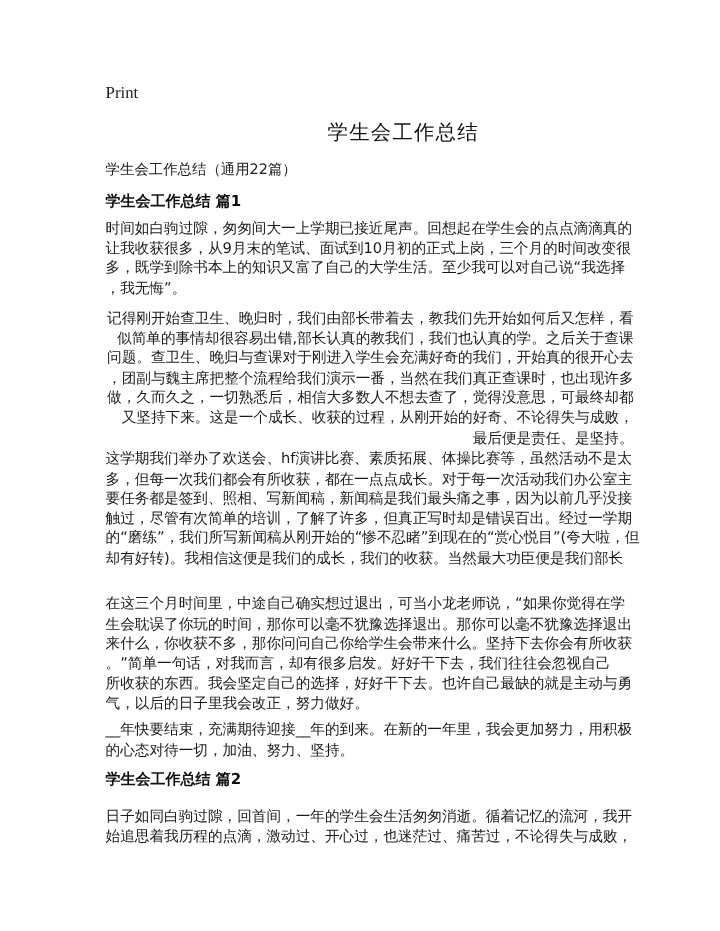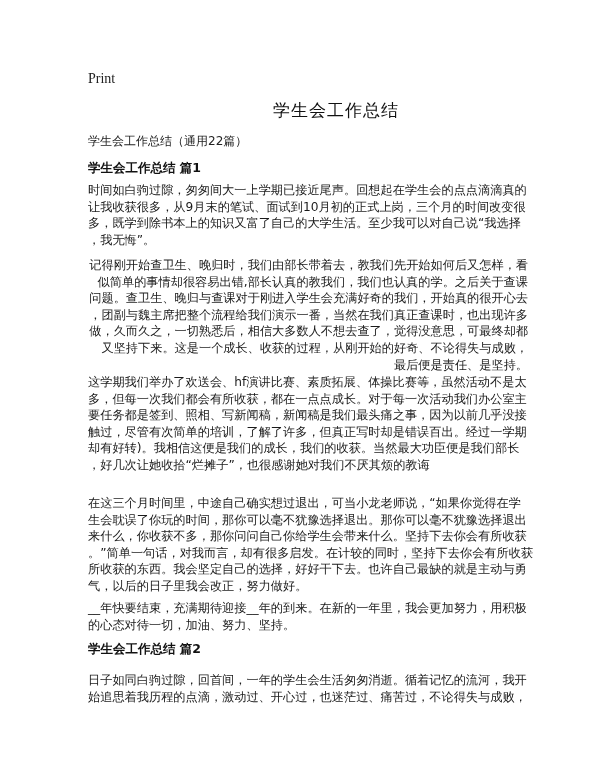--- a/index.html
+++ b/index.html
@@ -87,29 +87,29 @@
   <span class="ln">做，久而久之，一切熟悉后，相信大多数人不想去查了，觉得没意思，可最终却都</span>
   <span class="ln">又坚持下来。这是一个成长、收获的过程，从刚开始的好奇、不论得失与成败，</span>
   <span class="ln">最后便是责任、是坚持。</span>
 </div>
 
 <div class="para" style="top:374px;">
   <span class="ln">这学期我们举办了欢送会、hf演讲比赛、素质拓展、体操比赛等，虽然活动不是太</span>
   <span class="ln">多，但每一次我们都会有所收获，都在一点点成长。对于每一次活动我们办公室主</span>
   <span class="ln">要任务都是签到、照相、写新闻稿，新闻稿是我们最头痛之事，因为以前几乎没接</span>
   <span class="ln">触过，尽管有次简单的培训，了解了许多，但真正写时却是错误百出。经过一学期</span>
+  <span class="ln">的“磨练”，我们所写新闻稿从刚开始的“惨不忍睹”到现在的“赏心悦目”(夸大啦，但</span>
   <span class="ln">却有好转)。我相信这便是我们的成长，我们的收获。当然最大功臣便是我们部长</span>
-  <span class="ln">，好几次让她收拾“烂摊子”，也很感谢她对我们不厌其烦的教诲</span>
 </div>
 
 <div class="para" style="top:495px;">
   <span class="ln">在这三个月时间里，中途自己确实想过退出，可当小龙老师说，“如果你觉得在学</span>
   <span class="ln">生会耽误了你玩的时间，那你可以毫不犹豫选择退出。那你可以毫不犹豫选择退出</span>
   <span class="ln">来什么，你收获不多，那你问问自己你给学生会带来什么。坚持下去你会有所收获</span>
-  <span class="ln">。”简单一句话，对我而言，却有很多启发。在计较的同时，坚持下去你会有所收获</span>
+  <span class="ln">。”简单一句话，对我而言，却有很多启发。好好干下去，我们往往会忽视自己</span>
   <span class="ln">所收获的东西。我会坚定自己的选择，好好干下去。也许自己最缺的就是主动与勇</span>
   <span class="ln">气，以后的日子里我会改正，努力做好。</span>
 </div>
 
 <div class="para" style="top:600px;">
   <span class="ln">__年快要结束，充满期待迎接__年的到来。在新的一年里，我会更加努力，用积极</span>
   <span class="ln">的心态对待一切，加油、努力、坚持。</span>
 </div>
 
 <div class="section-heading" style="top:641px;">学生会工作总结 篇2</div>

